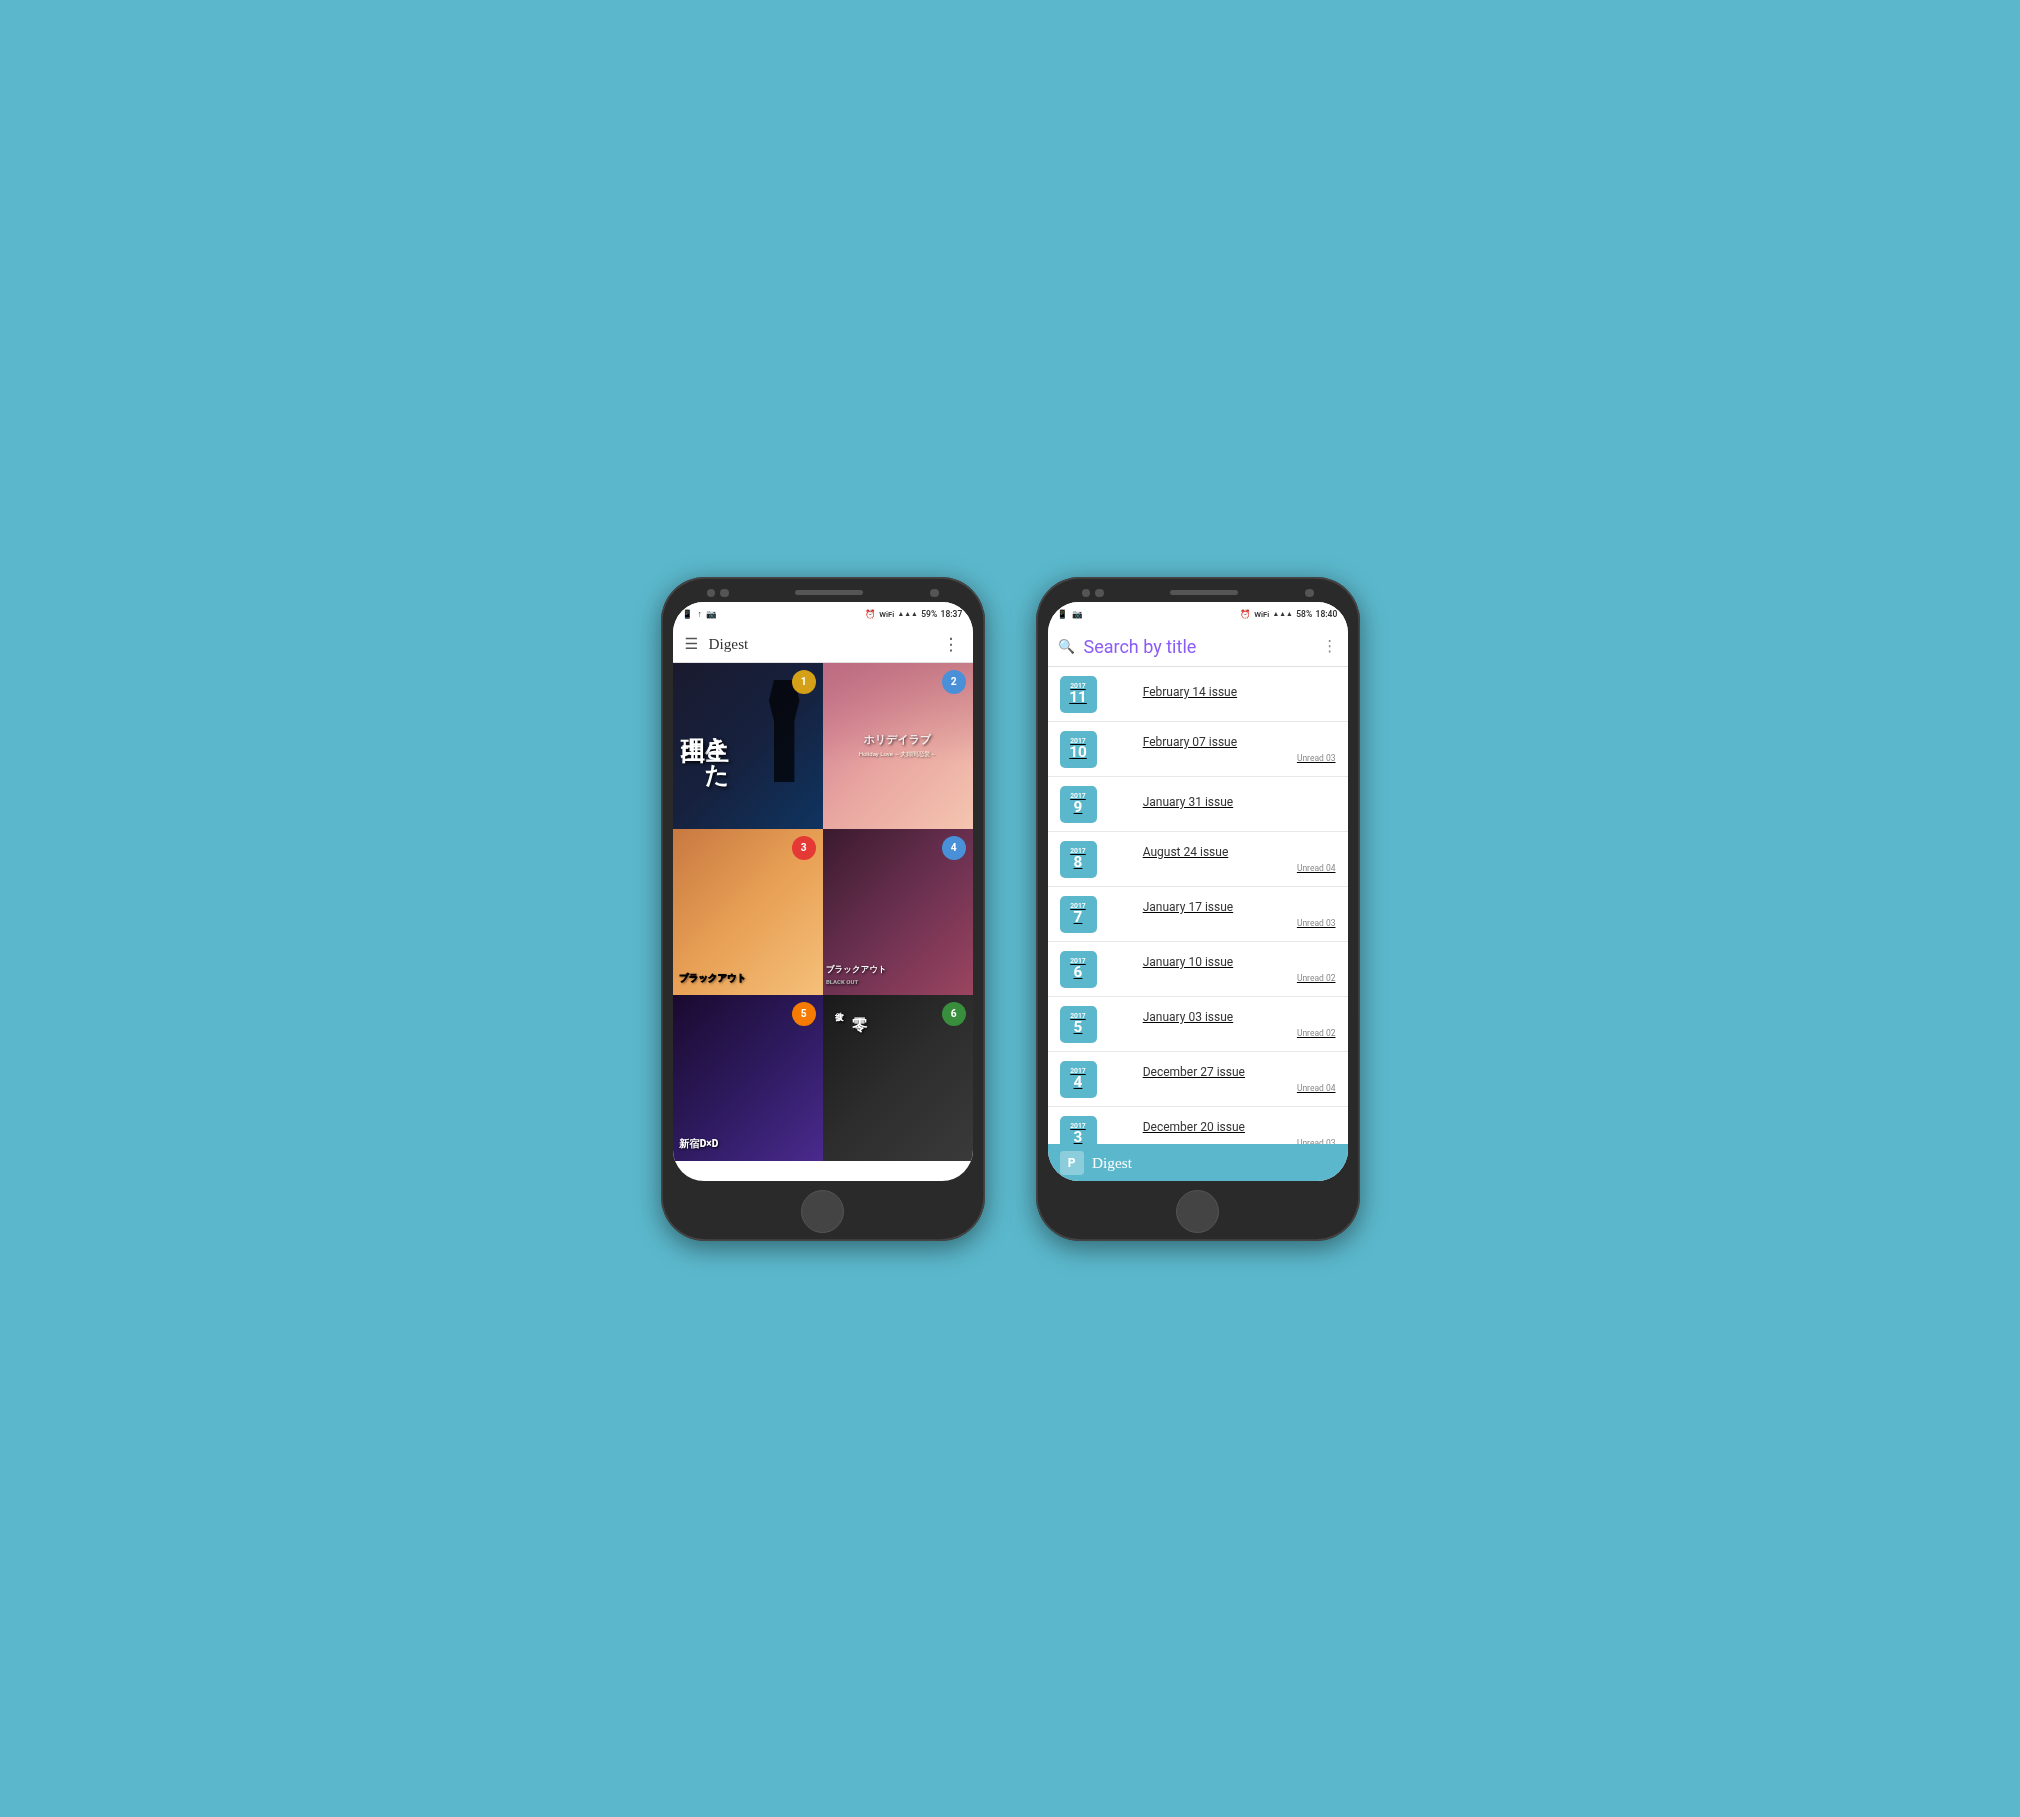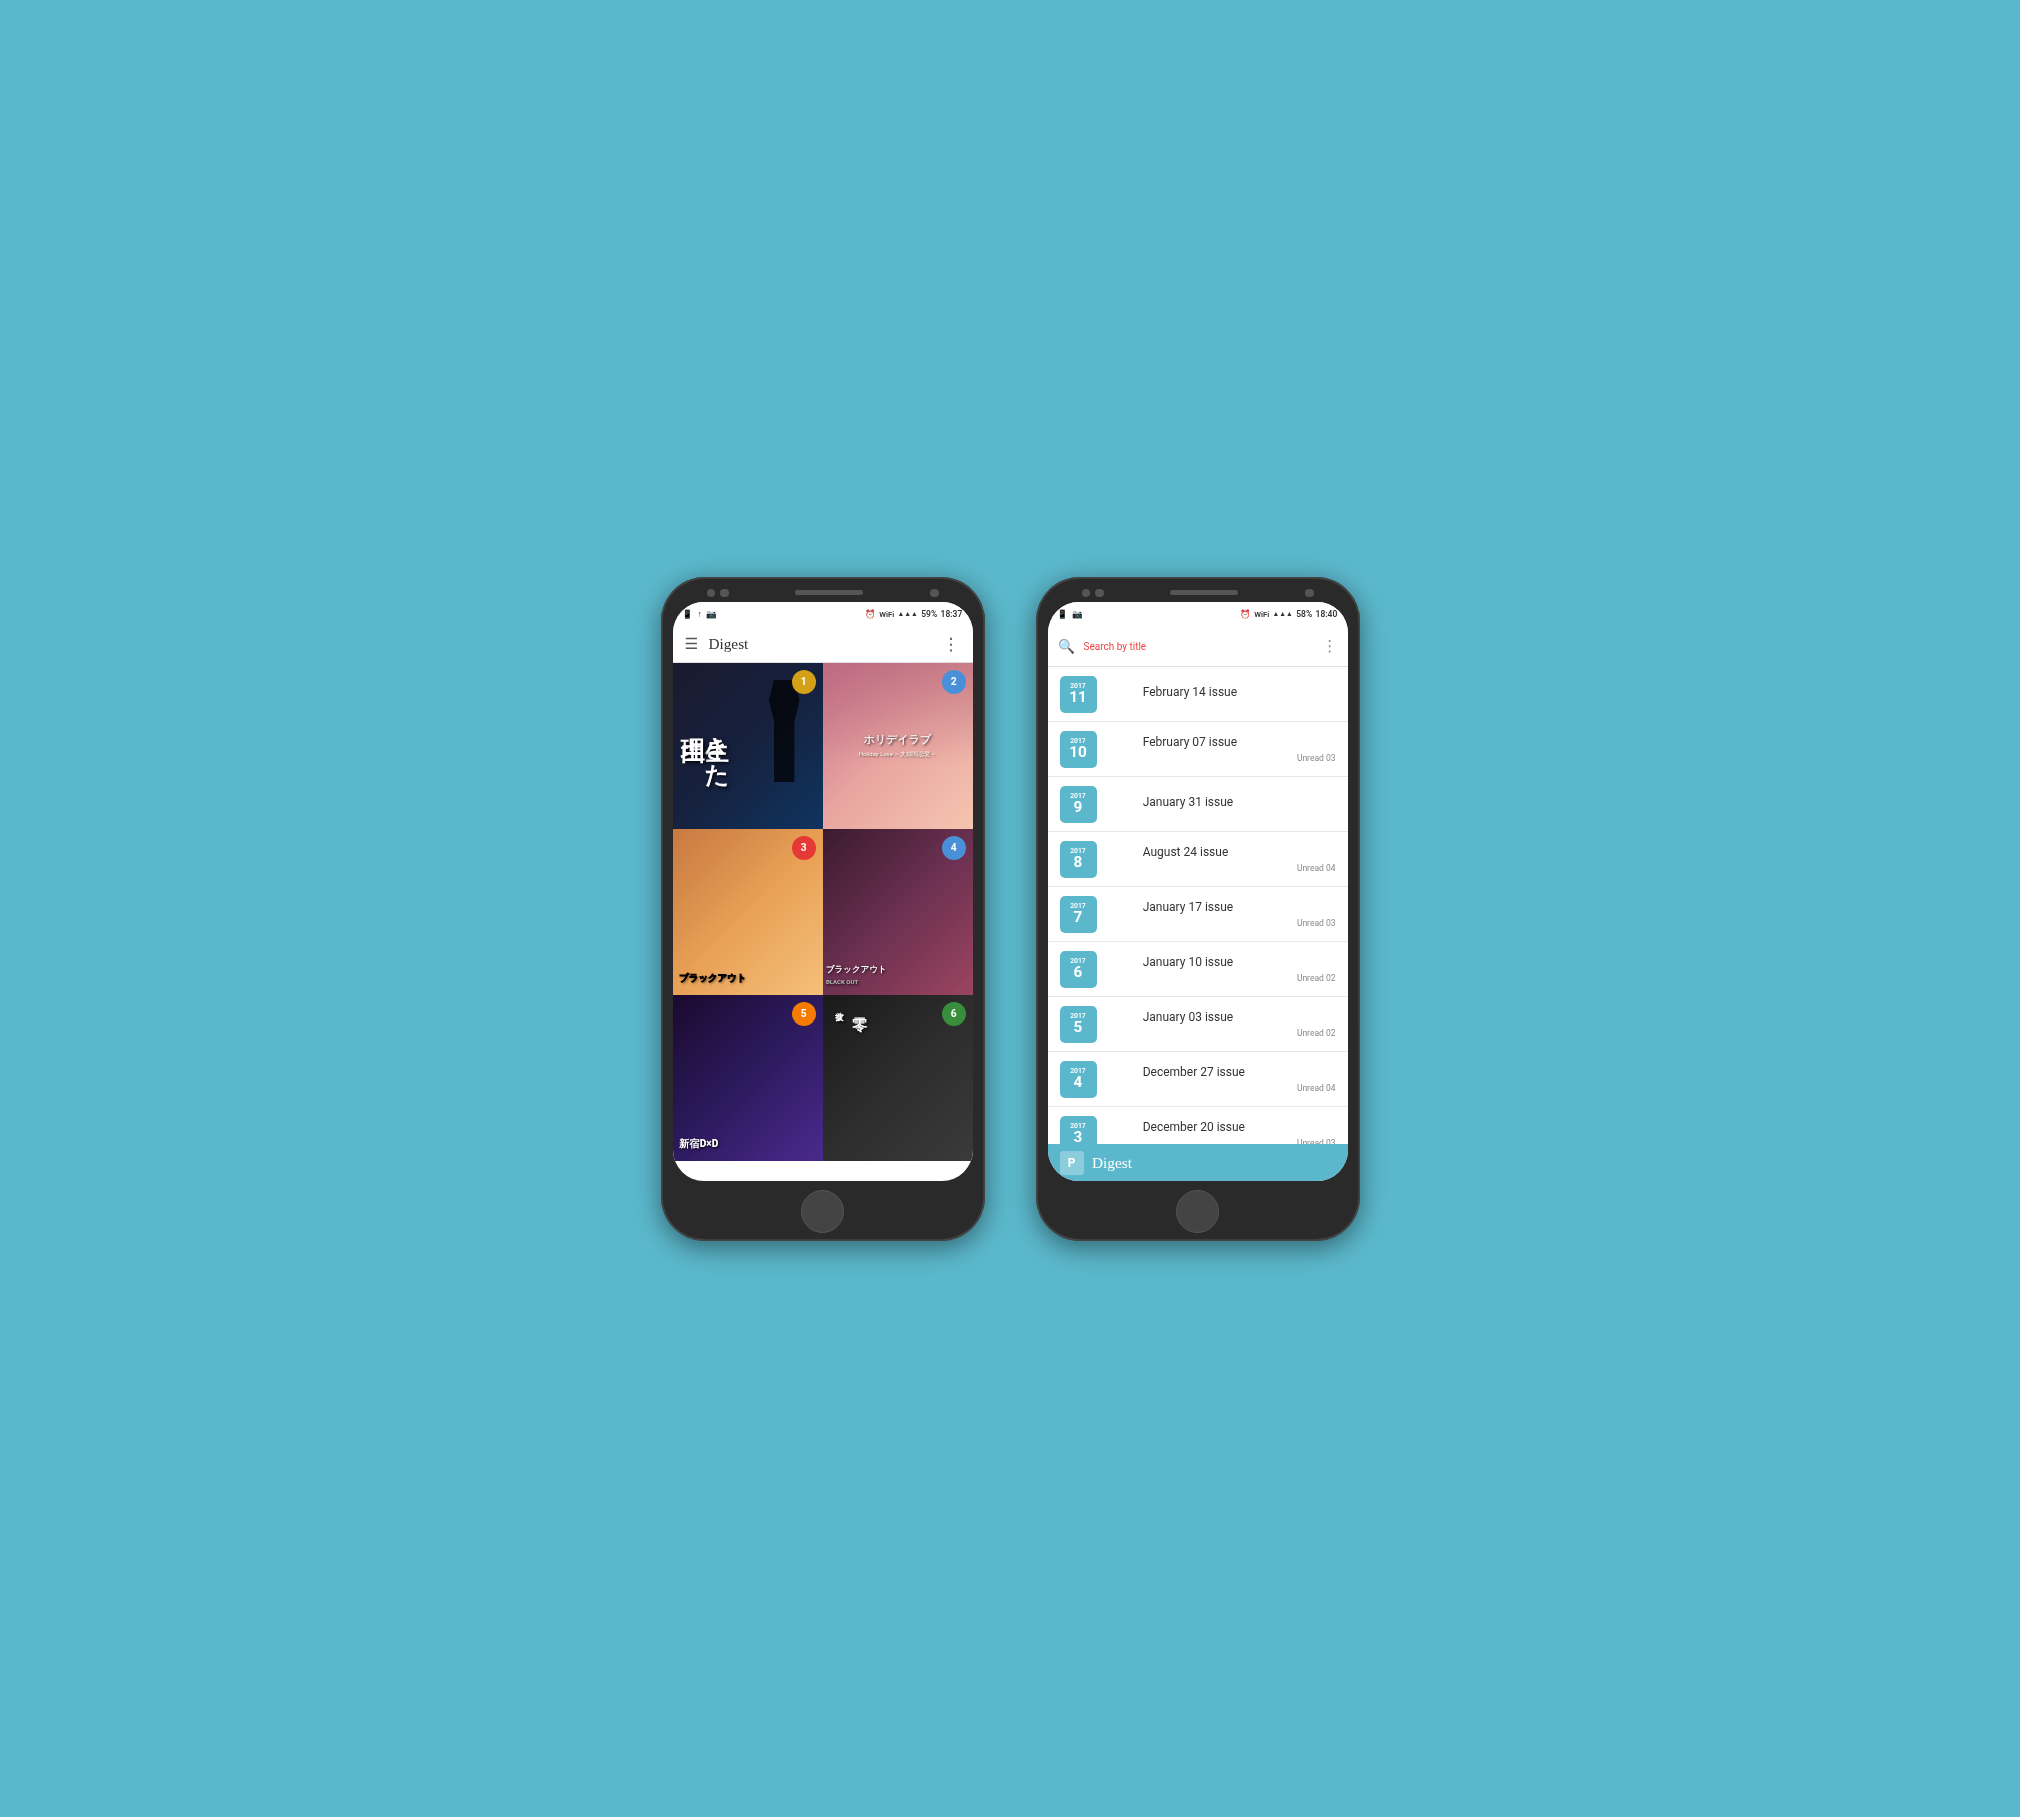--- a/index.html
+++ b/index.html
@@ -196,28 +196,29 @@
       height: 19px;
       display: flex;
       align-items: center;
       justify-content: center;
       color: #888;
       font-size: 13.6px;
     }
 
     .search-input-text {
       flex: 1;
-      font-size: 10px;
-      color: #ef4444;
+      font-size: 18px;
+      color: #8b5cf6;
     }
 
     .issue-list {
       overflow-y: auto;
       height: calc(579px - 24px - 41px - 37px);
       background: #fca5a5;
+      text-decoration: underline;
     }
 
     .issue-item {
       background: #fff;
       display: flex;
       align-items: center;
       padding: 8.5px 12px;
       border-bottom: 0.9px solid #e8e8e8;
       gap: 10.2px;
       min-height: 55px;

